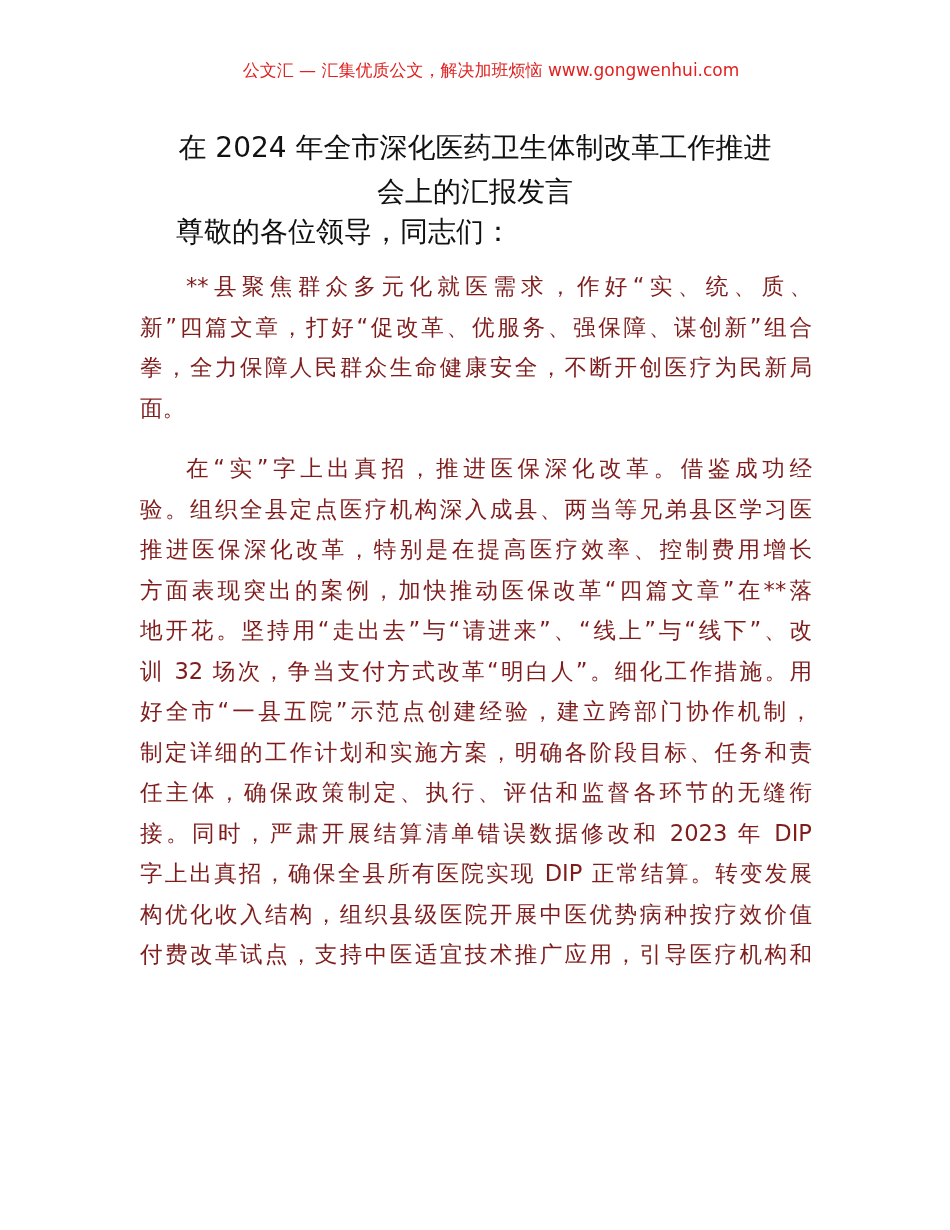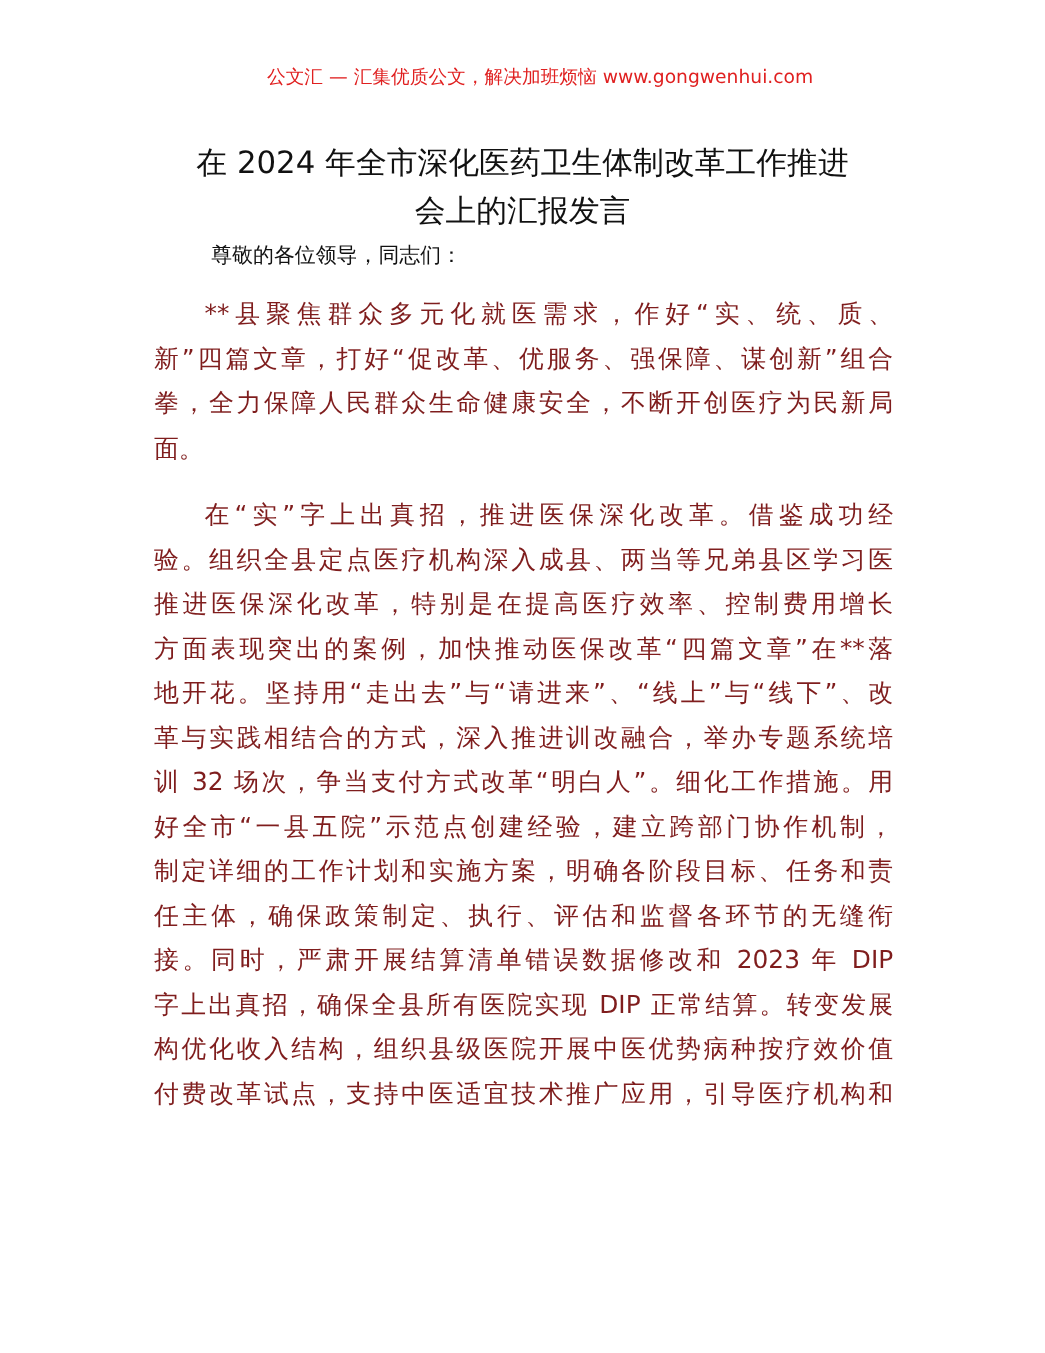--- a/index.html
+++ b/index.html
@@ -59,22 +59,22 @@
     }
     .line.last {
       text-align-last: left;
     }
     .line.indent {
       padding-left: 46px;
     }
     .salutation {
       position: absolute;
       top: 212px;
-      left: 192px;
-      font-size: 19px;
+      left: 176px;
+      font-size: 28px;
       line-height: 40px;
       white-space: nowrap;
     }
     .para1 { top: 266px; }
     .para2 { top: 448px; }
   </style>
 </head>
 <body>
 
 <div class="header-banner">公文汇 — 汇集优质公文，解决加班烦恼 www.gongwenhui.com</div>
@@ -92,21 +92,20 @@
   <span class="line">拳，全力保障人民群众生命健康安全，不断开创医疗为民新局</span>
   <span class="line last">面。</span>
 </div>
 
 <div class="body-text para2">
   <span class="line indent">在“实”字上出真招，推进医保深化改革。借鉴成功经</span>
   <span class="line">验。组织全县定点医疗机构深入成县、两当等兄弟县区学习医</span>
   <span class="line">推进医保深化改革，特别是在提高医疗效率、控制费用增长</span>
   <span class="line">方面表现突出的案例，加快推动医保改革“四篇文章”在**落</span>
   <span class="line">地开花。坚持用“走出去”与“请进来”、“线上”与“线下”、改</span>
-  <span class="line">革与实践相结合的方式，深入推进训改融合，举办专题系统培</span>
   <span class="line">训 32 场次，争当支付方式改革“明白人”。细化工作措施。用</span>
   <span class="line">好全市“一县五院”示范点创建经验，建立跨部门协作机制，</span>
   <span class="line">制定详细的工作计划和实施方案，明确各阶段目标、任务和责</span>
   <span class="line">任主体，确保政策制定、执行、评估和监督各环节的无缝衔</span>
   <span class="line">接。同时，严肃开展结算清单错误数据修改和 2023 年 DIP</span>
   <span class="line">字上出真招，确保全县所有医院实现 DIP 正常结算。转变发展</span>
   <span class="line">构优化收入结构，组织县级医院开展中医优势病种按疗效价值</span>
   <span class="line">付费改革试点，支持中医适宜技术推广应用，引导医疗机构和</span>
 </div>
 

